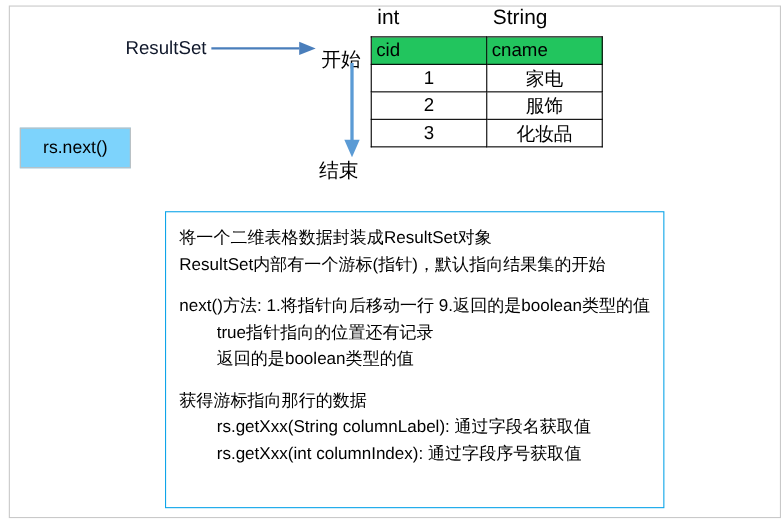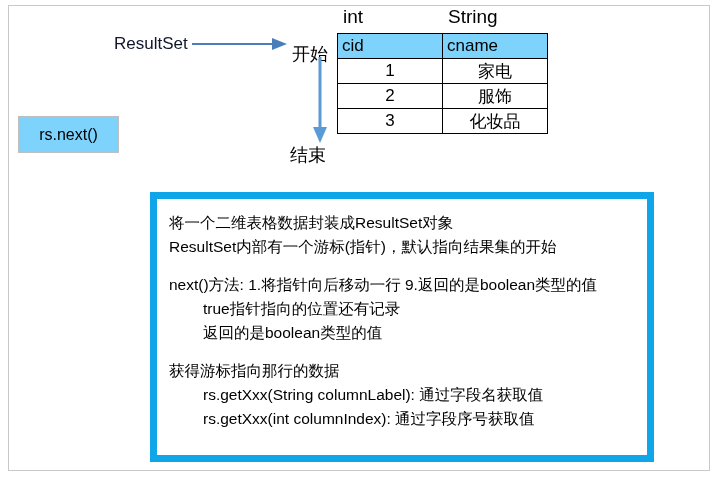--- a/index.html
+++ b/index.html
@@ -122,36 +122,36 @@
     border: 1px solid #000000;
     height: 25px;
     font-weight: normal;
     font-size: 17px;
     padding: 0 4px;
     box-sizing: border-box;
   }
   .data-table col.c1 { width: 105px; }
   .data-table col.c2 { width: 105px; }
   .data-table thead th {
-    background: #7dd3fc;
+    background: #22c55e;
     text-align: left;
   }
   .data-table tbody td {
     text-align: center;
     background: #ffffff;
   }
 
   
   .desc-box {
     position: absolute;
     left: 150px;
     top: 192px;
-    width: 504px;
+    width: 454px;
     height: 270px;
-    border: 7px solid #0ea5e9;
+    border: 1px solid #0ea5e9;
     box-sizing: border-box;
     background: #ffffff;
     padding: 12px 0 4px 12px;
   }
   .desc-line {
     font-size: 15.5px;
     line-height: 24px;
     white-space: pre;
     color: #000;
   }

